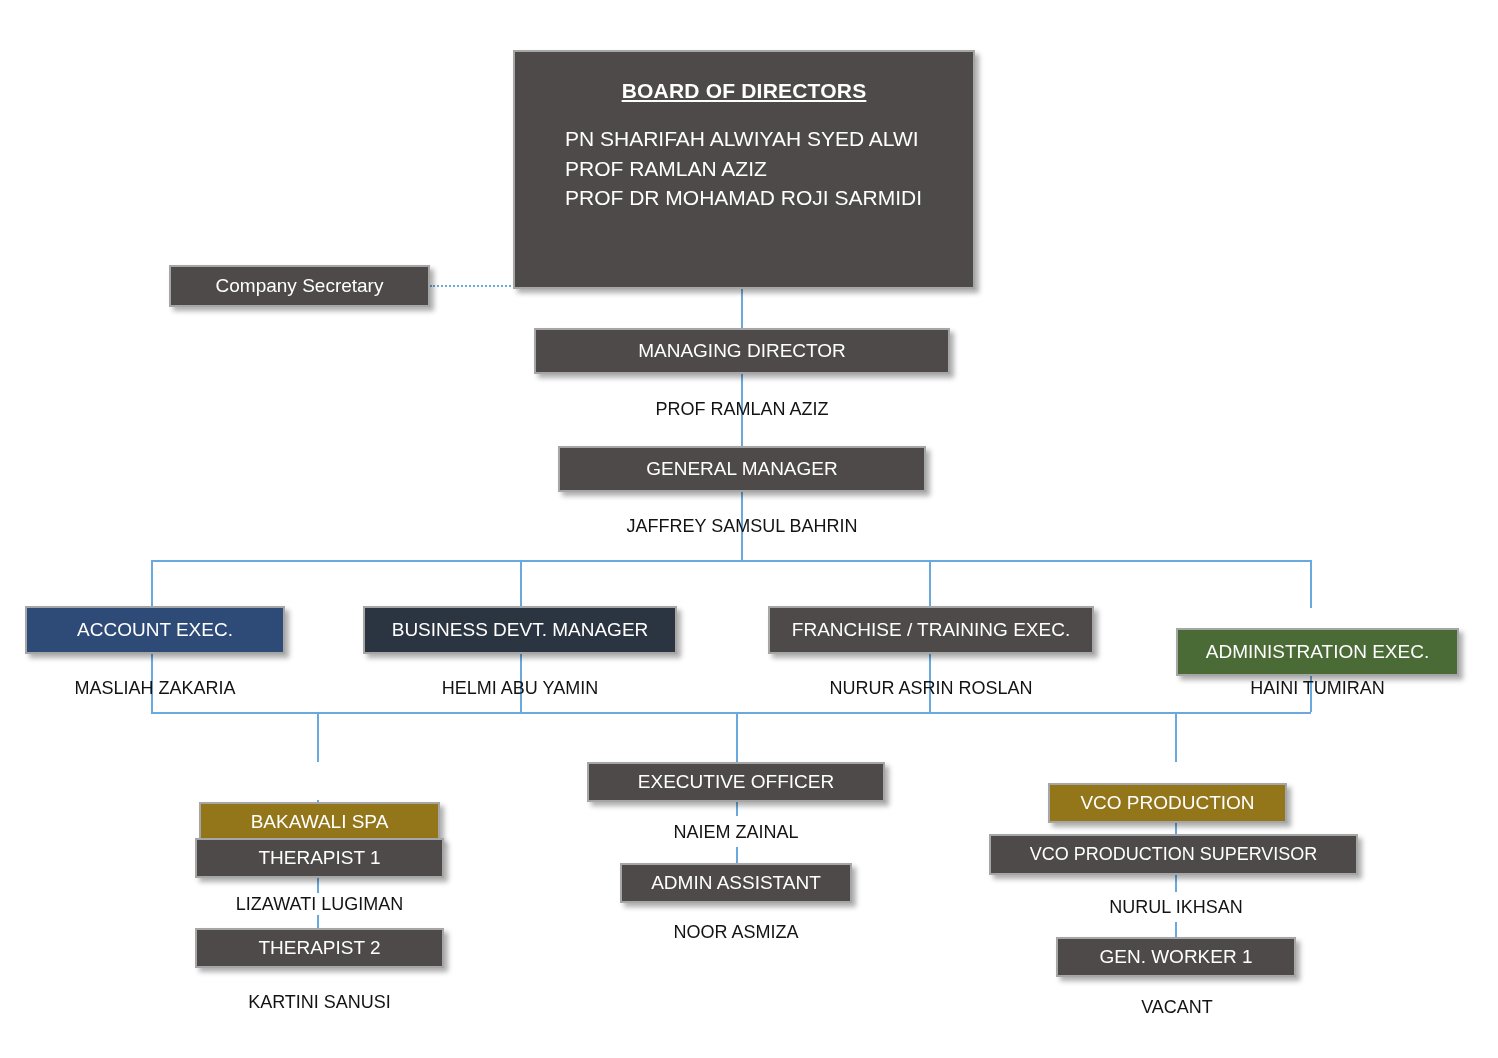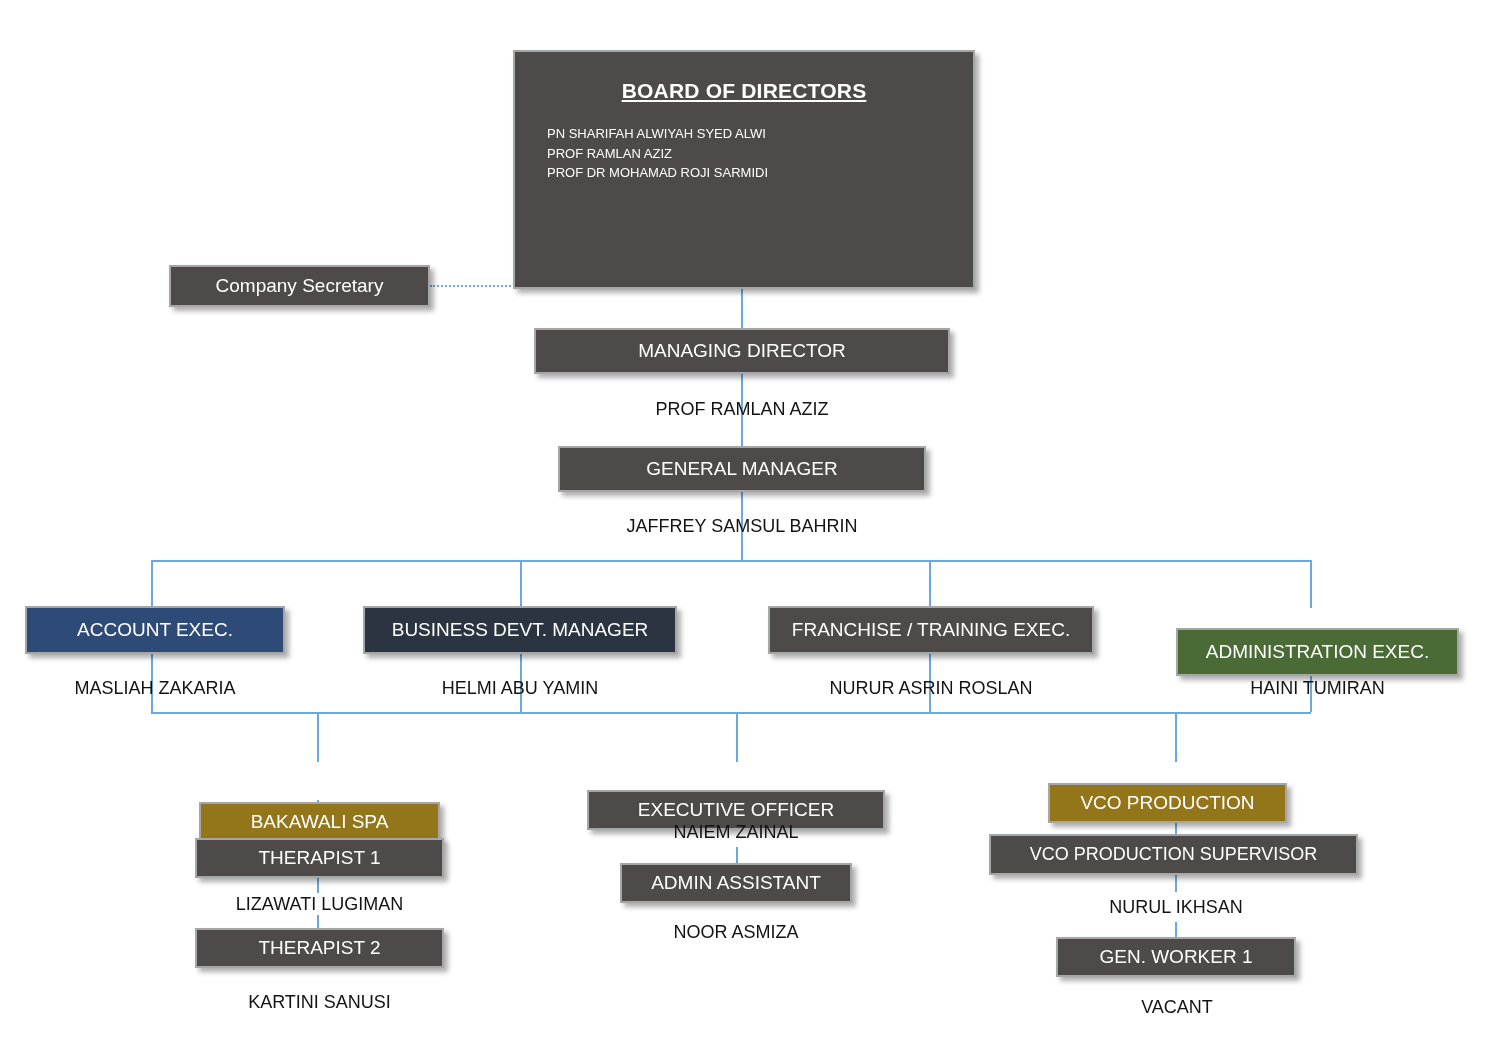--- a/index.html
+++ b/index.html
@@ -61,24 +61,24 @@
     padding-top: 26px;
   }
   .board-title {
     font-size: 21px;
     font-weight: bold;
     text-decoration: underline;
     letter-spacing: .2px;
   }
   .board-names {
     margin-top: 22px;
-    font-size: 13px;
+    font-size: 21px;
     text-align: left;
     align-self: flex-start;
-    padding-left: 32px;
+    padding-left: 50px;
   }
   .board-names div { margin-bottom: 3px; }
 
   .box-label { font-size: 19px; }
   .box-label.small { font-size: 18px; }
   .secretary-label { font-size: 19px; }
 
   
   .caption {
     position: absolute;
@@ -181,21 +181,21 @@
   <div class="box gray" style="left:195px; top:838px; width:249px; height:40px;">
     <span class="box-label">THERAPIST 1</span>
   </div>
   <div class="caption" style="left:190px; top:894px; width:259px;">LIZAWATI LUGIMAN</div>
 
   <div class="box gray" style="left:195px; top:928px; width:249px; height:40px;">
     <span class="box-label">THERAPIST 2</span>
   </div>
   <div class="caption" style="left:190px; top:992px; width:259px;">KARTINI SANUSI</div>
 
-  <div class="box gray" style="left:587px; top:762px; width:298px; height:40px;margin-top:28px;">
+  <div class="box gray" style="left:587px; top:762px; width:298px; height:40px;">
     <span class="box-label">EXECUTIVE OFFICER</span>
   </div>
   <div class="caption" style="left:587px; top:822px; width:298px;">NAIEM ZAINAL</div>
 
   <div class="box gray" style="left:620px; top:863px; width:232px; height:40px;">
     <span class="box-label">ADMIN ASSISTANT</span>
   </div>
   <div class="caption" style="left:605px; top:922px; width:262px;">NOOR ASMIZA</div>
 
   <div class="box gold" style="left:1048px; top:763px; width:239px; height:40px;margin-top:20px;">

